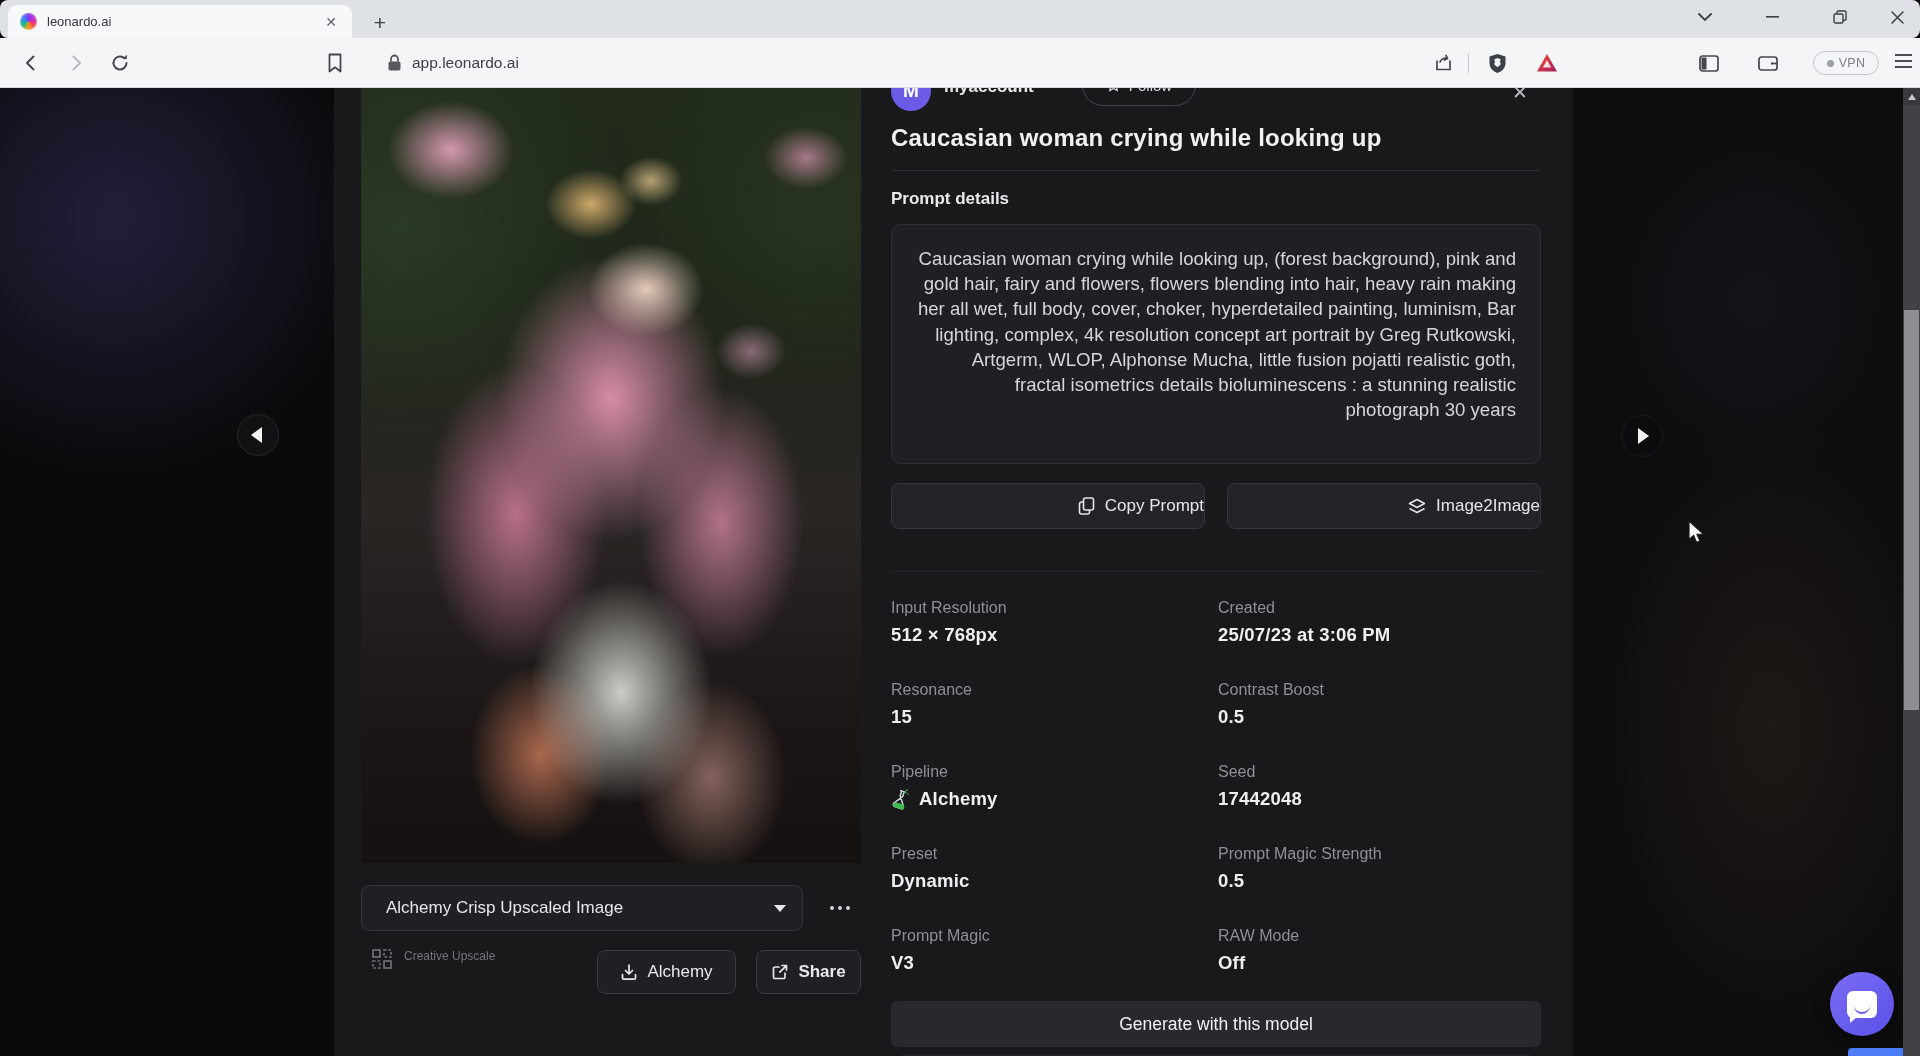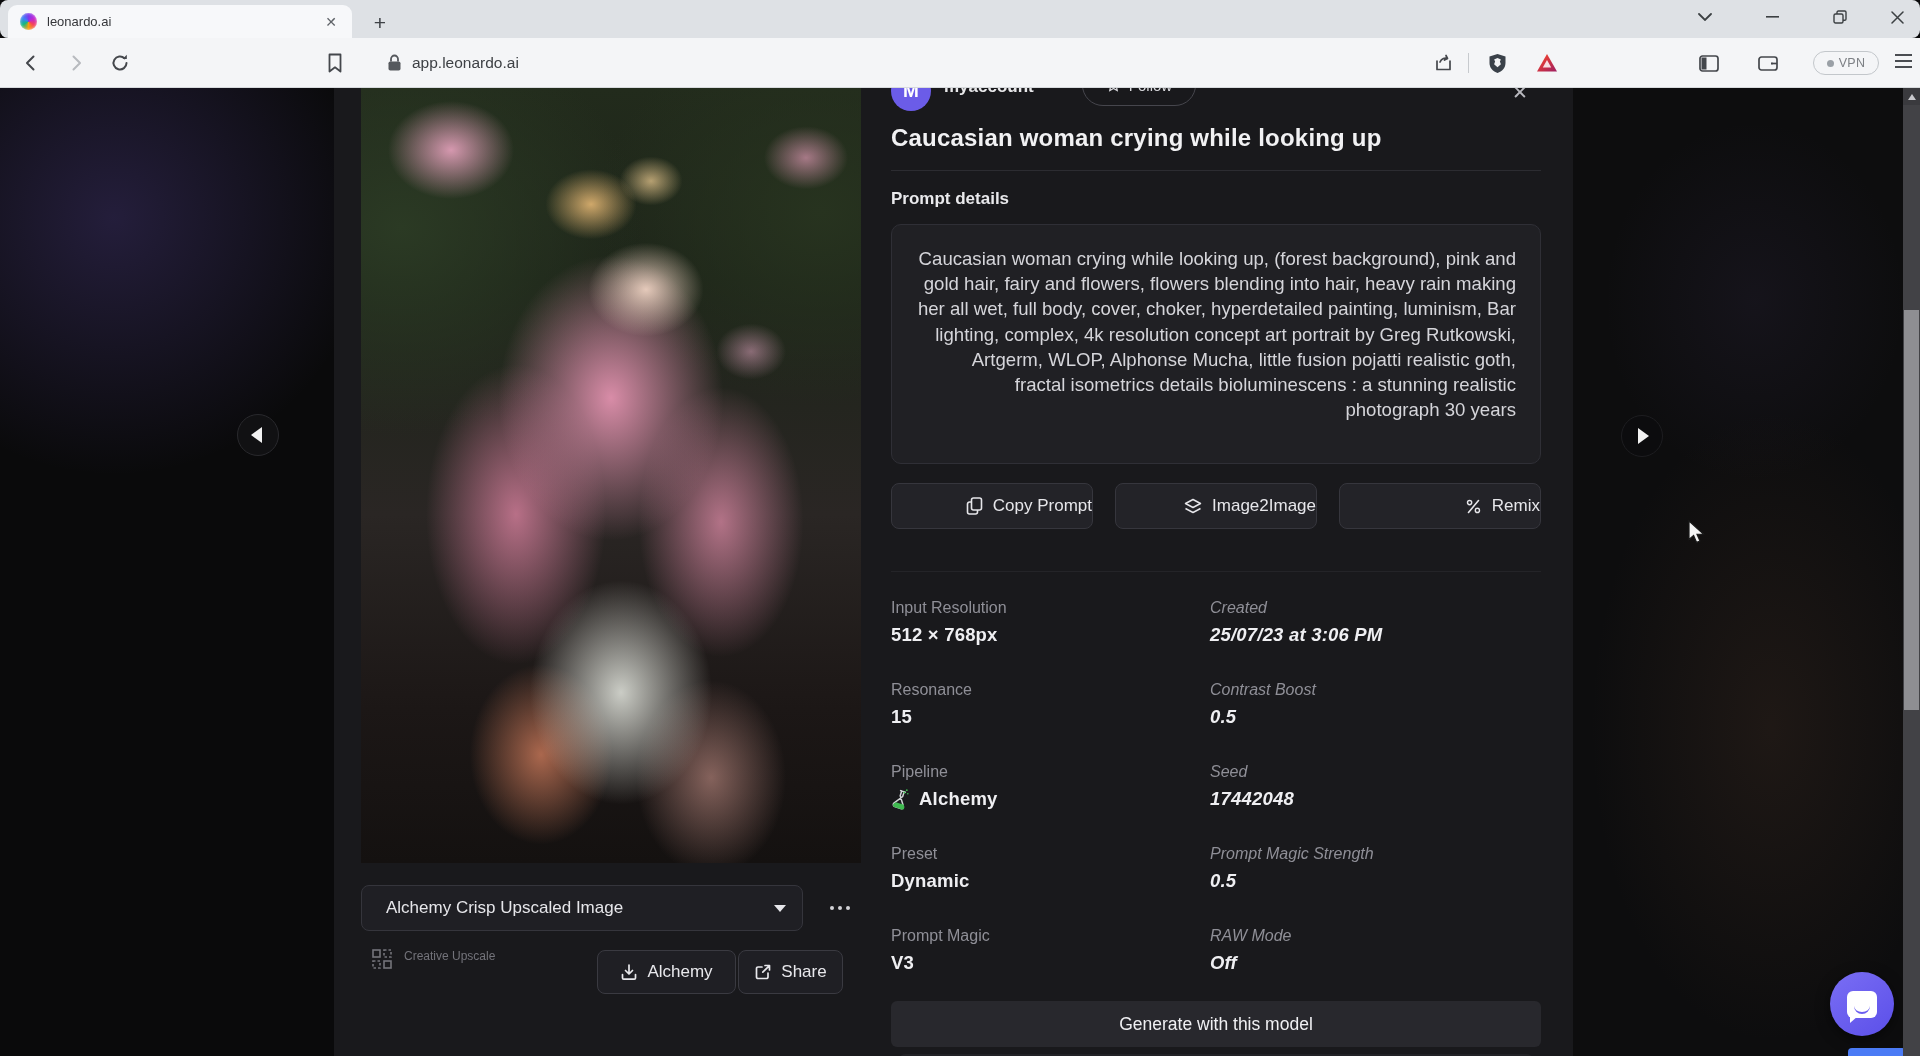--- a/index.html
+++ b/index.html
@@ -66,42 +66,42 @@
   .caret-down { width:0; height:0; border-left:6px solid transparent; border-right:6px solid transparent;
     border-top:7px solid #e6e6ea; margin-left:auto; }
   .more-btn { position:absolute; left:484px; top:797px; width:43px; height:46px; display:flex;
     align-items:center; justify-content:center; gap:4px; }
   .more-btn i { width:4px; height:4px; border-radius:50%; background:#d2d2d6; }
   .creative-upscale { position:absolute; left:38px; top:861px; height:46px; display:flex; 
     gap:11px; color:#73737a; font-size:12px; }
   .btn-dark { position:absolute; height:44px; background:#1f1f24; border:1px solid #3a3a41; border-radius:8px;
     display:flex; align-items:center; justify-content:center; gap:9px; color:#e8e8ec; font-size:17px; }
   .dl-btn { left:263px; top:862px; width:139px; }
-  .share-btn { left:404px; top:862px; width:105px; }
+  .share-btn { left:422px; top:862px; width:105px;font-weight:bold; }
   
   .panel { position:absolute; left:557px; top:0; width:650px; height:968px; }
   .avatar { position:absolute; left:0; top:-17px; width:40px; height:40px; border-radius:50%;
     background:#6b5ce8; color:#fff; font-size:19px; font-weight:700; display:flex; align-items:center; justify-content:center; }
   .username { position:absolute; left:53px; top:-11px; font-size:17px; font-weight:700; color:#e8e8ea; }
   .follow-btn { position:absolute; left:191px; top:-24px; width:114px; height:42px; border:1px solid #46464d;
     border-radius:21px; display:flex; align-items:center; justify-content:center; gap:8px; color:#dadade; font-size:15px; }
   .modal-close { position:absolute; left:621px; top:-7px; font-size:19px; color:#b9b9bf; }
   .detail-title { position:absolute; left:0; top:36px; font-size:24px; font-weight:700; color:#f1f1f3; letter-spacing:.2px; }
   .hr1 { position:absolute; left:0; top:82px; width:650px; height:1px; background:#2c2c31; }
   .prompt-heading { position:absolute; left:0; top:101px; font-size:17px; font-weight:700; color:#e9e9ec; }
   .prompt-box { position:absolute; left:0; top:136px; width:650px; height:240px; background:#202024;
     border:1px solid #2f2f36; border-radius:10px; padding:21px 24px;text-align:right; }
   .prompt-text { font-size:18.6px; line-height:25.2px; color:#d5d5da; }
   .actions { position:absolute; left:0; top:395px; width:650px; height:46px; display:flex; gap:22px; }
   .action-btn { flex:1; background:#232328; border:1px solid #36363d; border-radius:8px; display:flex;
     align-items:center; justify-content:flex-end; gap:10px; color:#e6e6ea; font-size:17px; }
   .hr2 { position:absolute; left:0; top:483px; width:650px; height:1px; background:#242428; }
   .meta-row { position:absolute; left:0; width:650px; }
   .meta-cell { position:absolute; top:0; width:310px; }
-  .meta-cell.c2 { left:319px;font-style:italic; }
+  .meta-cell.c2 { left:327px; }
   .meta-label { font-size:16px; color:#8f8f97; }
   .meta-value { margin-top:7px; font-size:18.5px; font-weight:700; color:#efeff2; letter-spacing:.2px;
     display:flex; align-items:center; gap:9px; }
   .generate-btn { position:absolute; left:0; top:913px; width:650px; height:46px; background:#28282d;
     border-radius:6px; display:flex; align-items:center; justify-content:center; color:#f0f0f3; font-size:17.5px; }
   .next-row-sliver { position:absolute; left:8px; top:966px; width:634px; height:8px; background:#222226; border-radius:6px 6px 0 0; }
   
   .nav-circle { position:absolute; width:42px; height:42px; border-radius:50%; display:flex;
     align-items:center; justify-content:center; }
   .nav-prev { left:237px; top:326px; background:#111113; border:1px solid #29292d; }
@@ -302,28 +302,20 @@
             </svg>
             <span>Copy Prompt</span>
           </div>
           <div class="action-btn">
             <svg width="18" height="17" viewBox="0 0 18 17" fill="none" stroke="#e6e6ea" stroke-width="1.5" stroke-linejoin="round">
               <path d="M9 1.5 L16.5 5.5 L9 9.5 L1.5 5.5 Z"></path>
                 <path d="M1.5 10.5 L9 14.5 L16.5 10.5"></path>
             </svg>
             <span>Image2Image</span>
           </div>
-          <div class="action-btn">
-            <svg width="17" height="17" viewBox="0 0 17 17" fill="none">
-              <path d="M13.5 2.5 L3.5 14.5" stroke="#e6e6ea" stroke-width="1.6" stroke-linecap="round"></path>
-              <circle cx="4.6" cy="4.6" r="2.1" stroke="#e6e6ea" stroke-width="1.4"></circle>
-              <circle cx="12.4" cy="12.4" r="2.1" stroke="#e6e6ea" stroke-width="1.4"></circle>
-            </svg>
-            <span>Remix</span>
-          </div>
         </div>
         <div class="hr2"></div>
 
         <div class="meta-row" style="top:511px;">
           <div class="meta-cell">
             <div class="meta-label">Input Resolution</div>
             <div class="meta-value">512 × 768px</div>
           </div>
           <div class="meta-cell c2">
             <div class="meta-label">Created</div>

